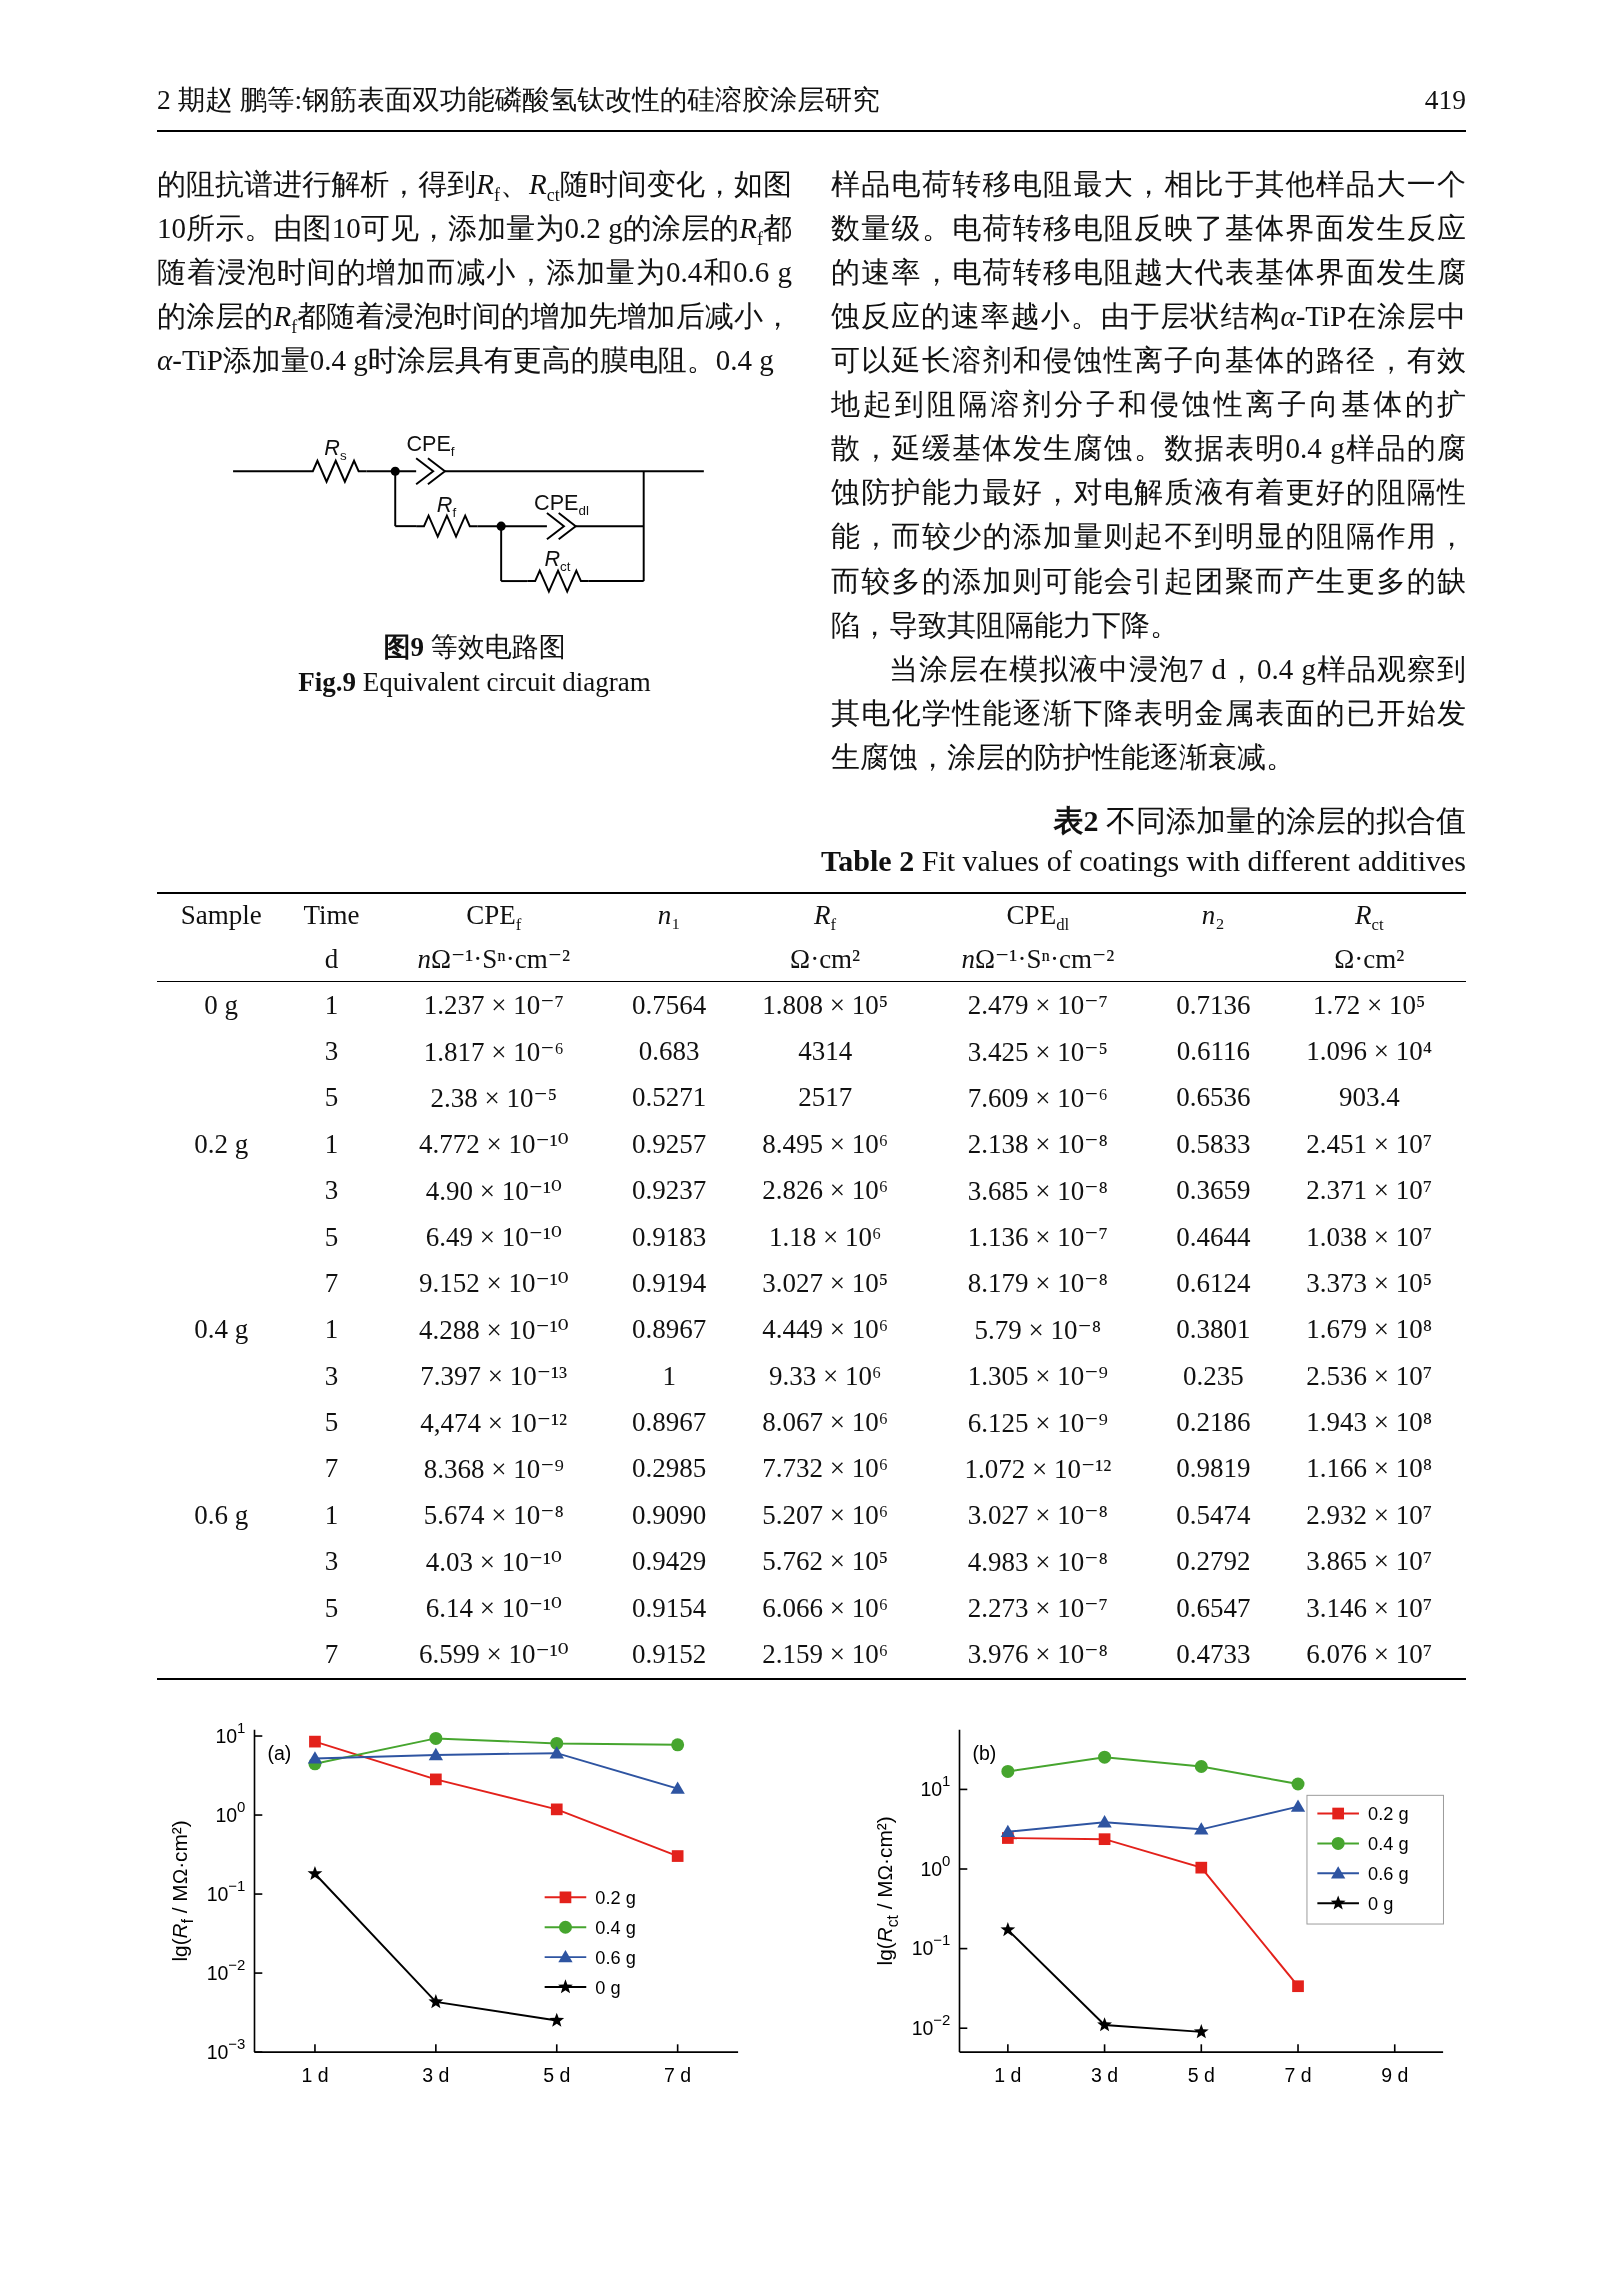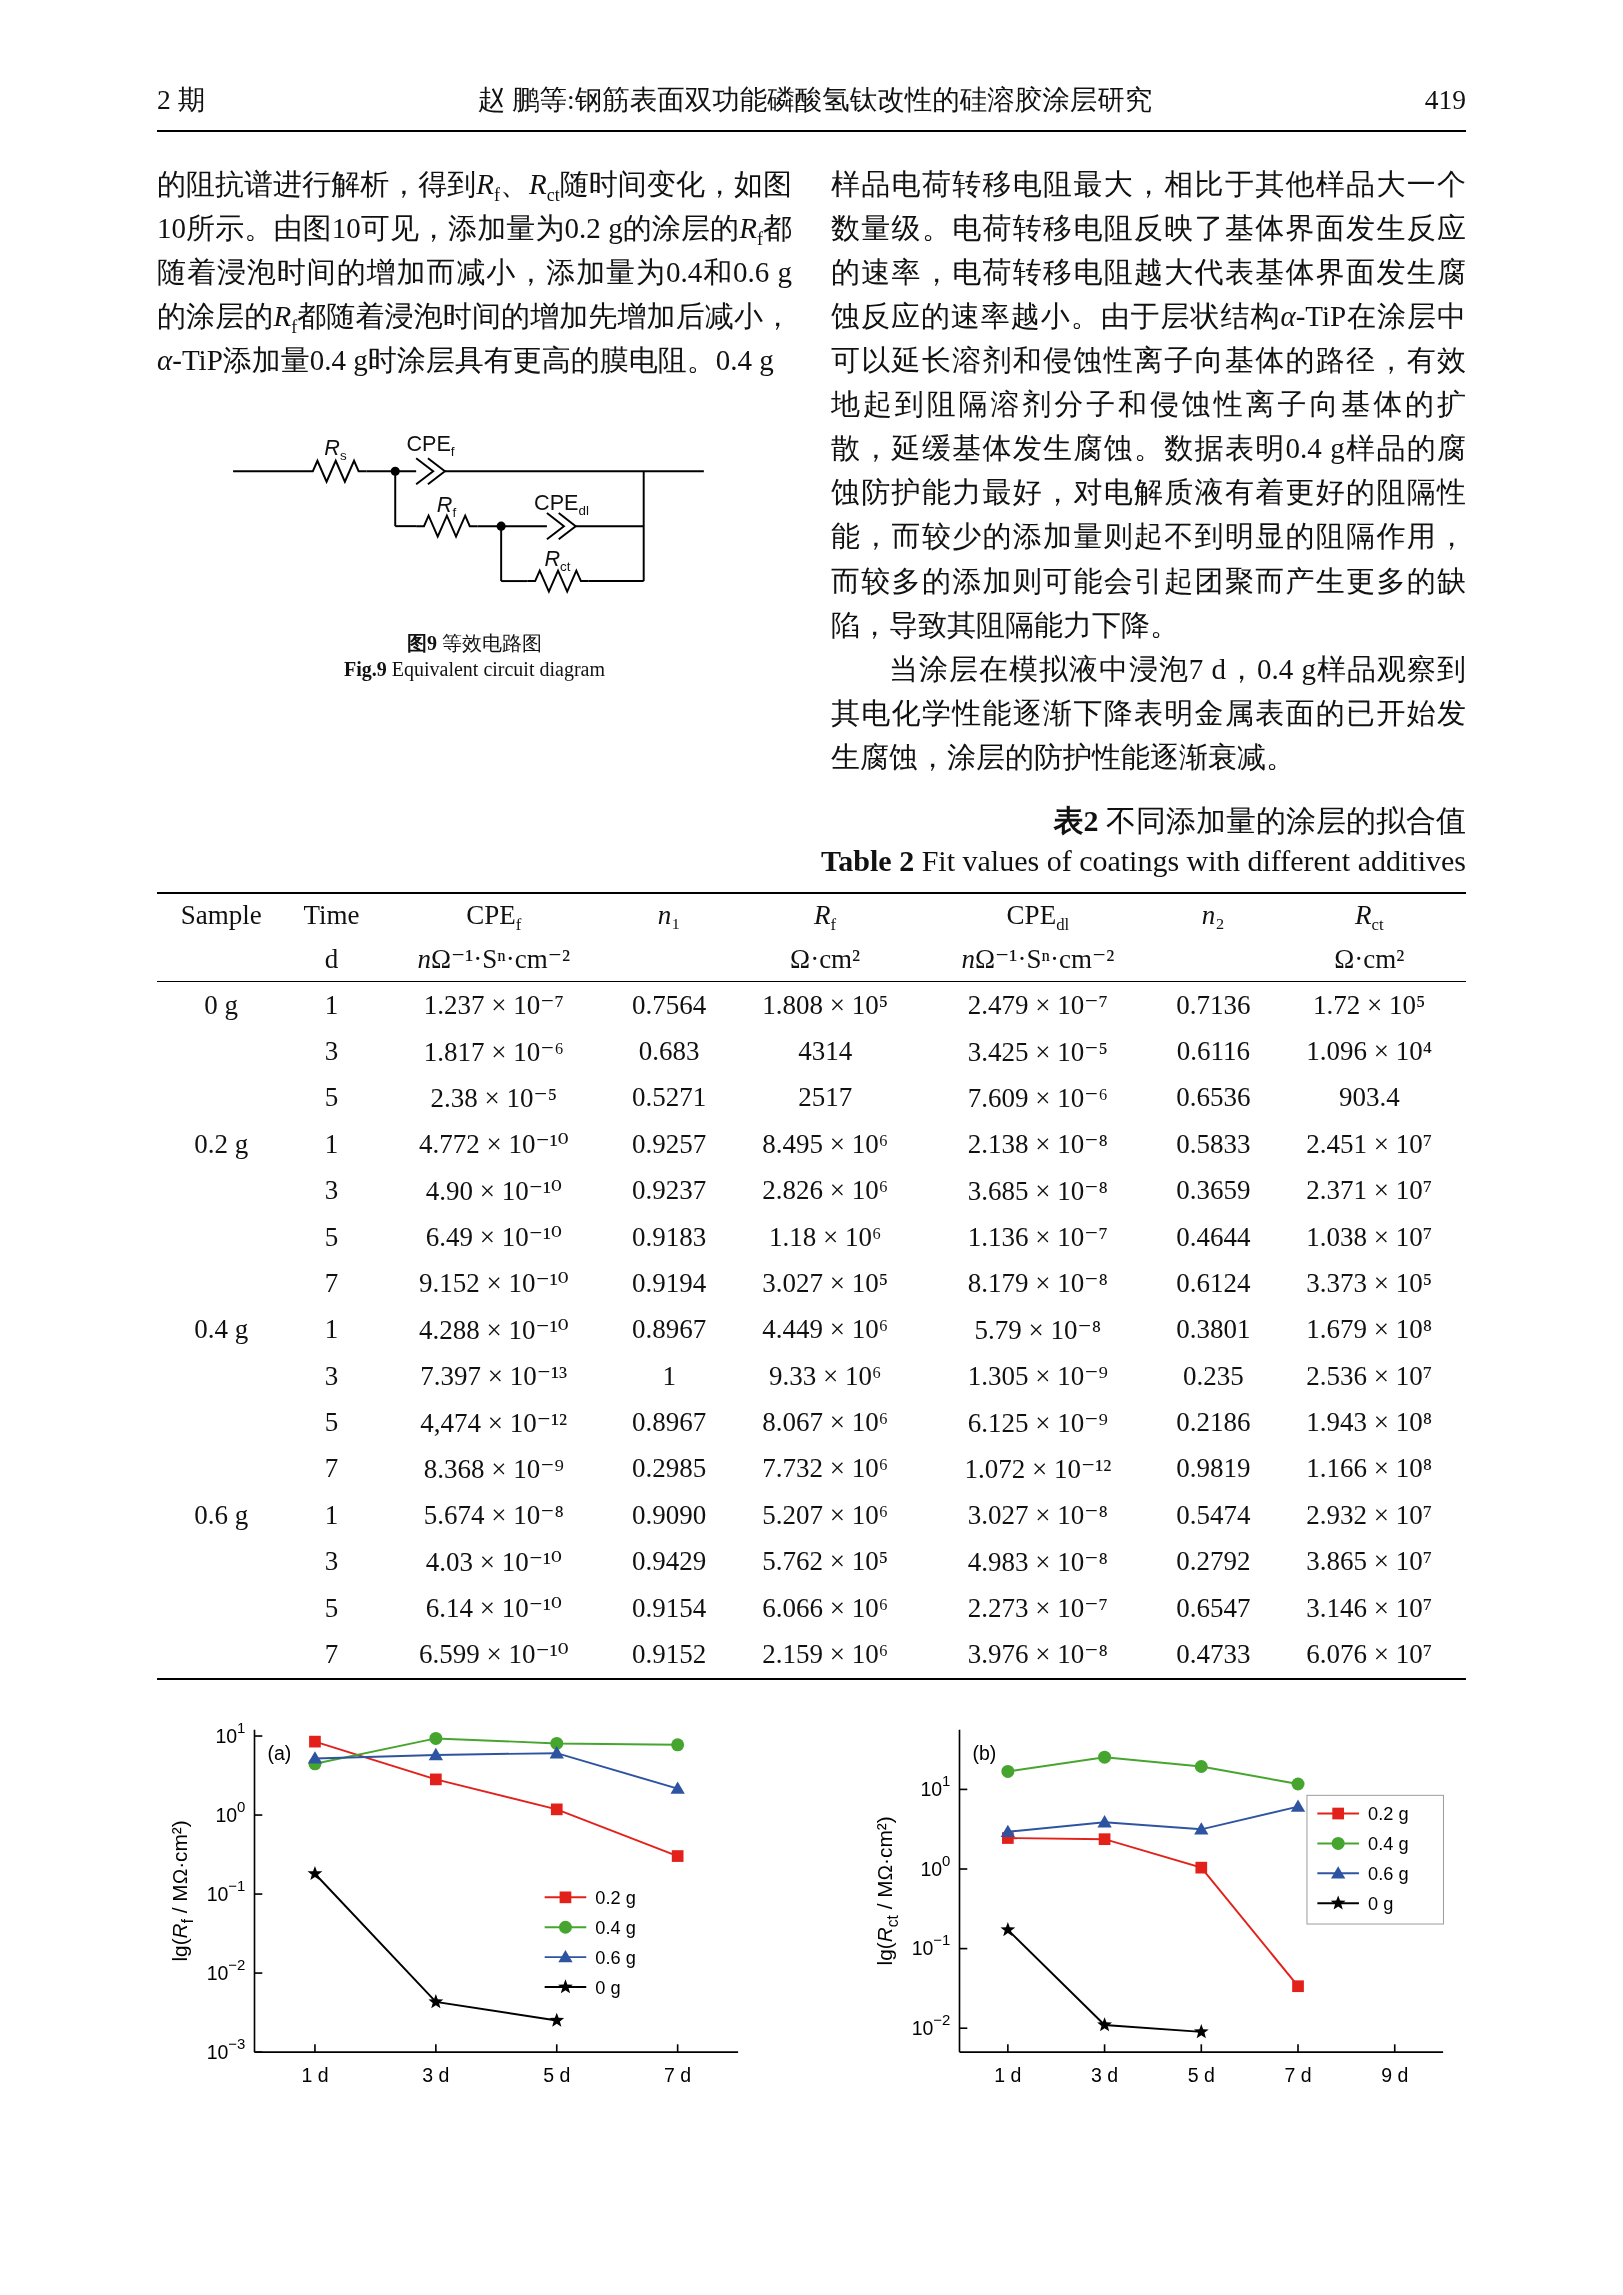--- a/index.html
+++ b/index.html
@@ -4,33 +4,33 @@
 <style>
   * { margin:0; padding:0; box-sizing:border-box; }
   html,body { background:#ffffff; }
   .page {
     position:relative; width:1623px; height:2295px; background:#fff;
     padding:82px 157px 0; overflow:hidden; color:#111;
     font-family:"Liberation Serif","DejaVu Serif",serif;
   }
   
   .pg-header { display:flex; justify-content:space-between; align-items:baseline; font-size:27.5px; }
-  .pg-header .mid { flex:1; text-align:center; }
+  .pg-header .mid { flex:1; text-align:left; }
   .header-rule { border:none; border-top:2px solid #000; margin-top:11.8px; }
   
   .columns { display:flex; gap:39px; margin-top:30px; }
   .col { flex:1; font-size:29px; line-height:1.52; text-align:justify; }
   .col p + p { text-indent:2em; }
   sub { font-size:62%; line-height:0; }
   
   .fig9 { margin-top:42px; text-align:center; }
   .circuit-wrap { position:relative; width:510px; height:203px; margin:0 auto 2.6px; }
   .circuit-wrap svg { display:block; }
   .clabel { position:absolute; transform:translateX(-50%); font-family:"Liberation Sans","DejaVu Sans",sans-serif; font-size:21.6px; white-space:nowrap; }
-  .figcap { font-size:20px; line-height:1.32; text-align:center; }
+  .figcap { font-size:27px; line-height:1.32; text-align:center; }
   
   .table-sec { margin-top:22px; }
   .tbl-cap { text-align:right; font-size:30px; line-height:1.35; }
   table.fit { width:100%; border-collapse:collapse; margin-top:10.5px; font-size:27px;
               border-top:2.6px solid #000; border-bottom:2.6px solid #000; }
   table.fit thead { border-bottom:1.6px solid #000; }
   table.fit th, table.fit td { font-weight:normal; text-align:center; padding:7.2px 3.9px; white-space:nowrap; }
   table.fit thead th { padding:5.9px 3.9px; }
   
   .charts { display:flex; justify-content:center; gap:100px; margin-top:30px; }

